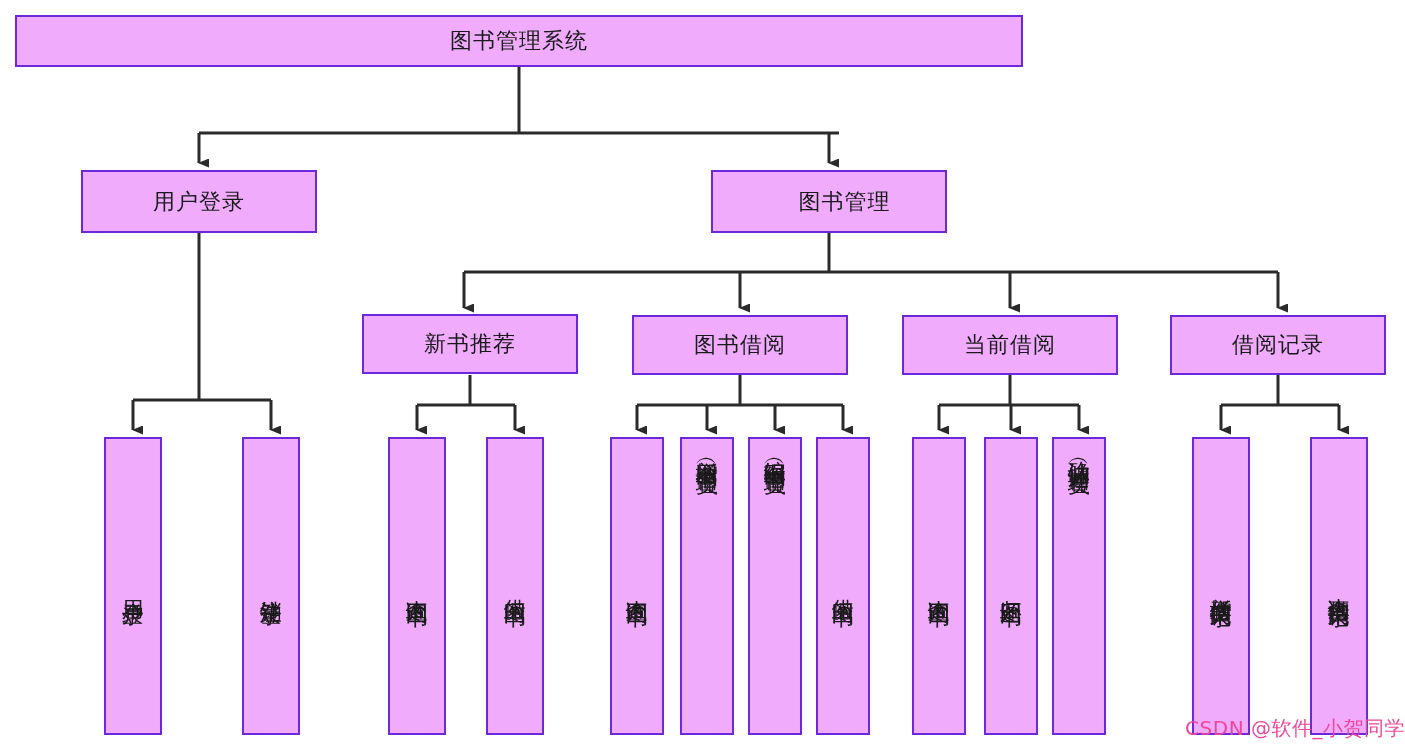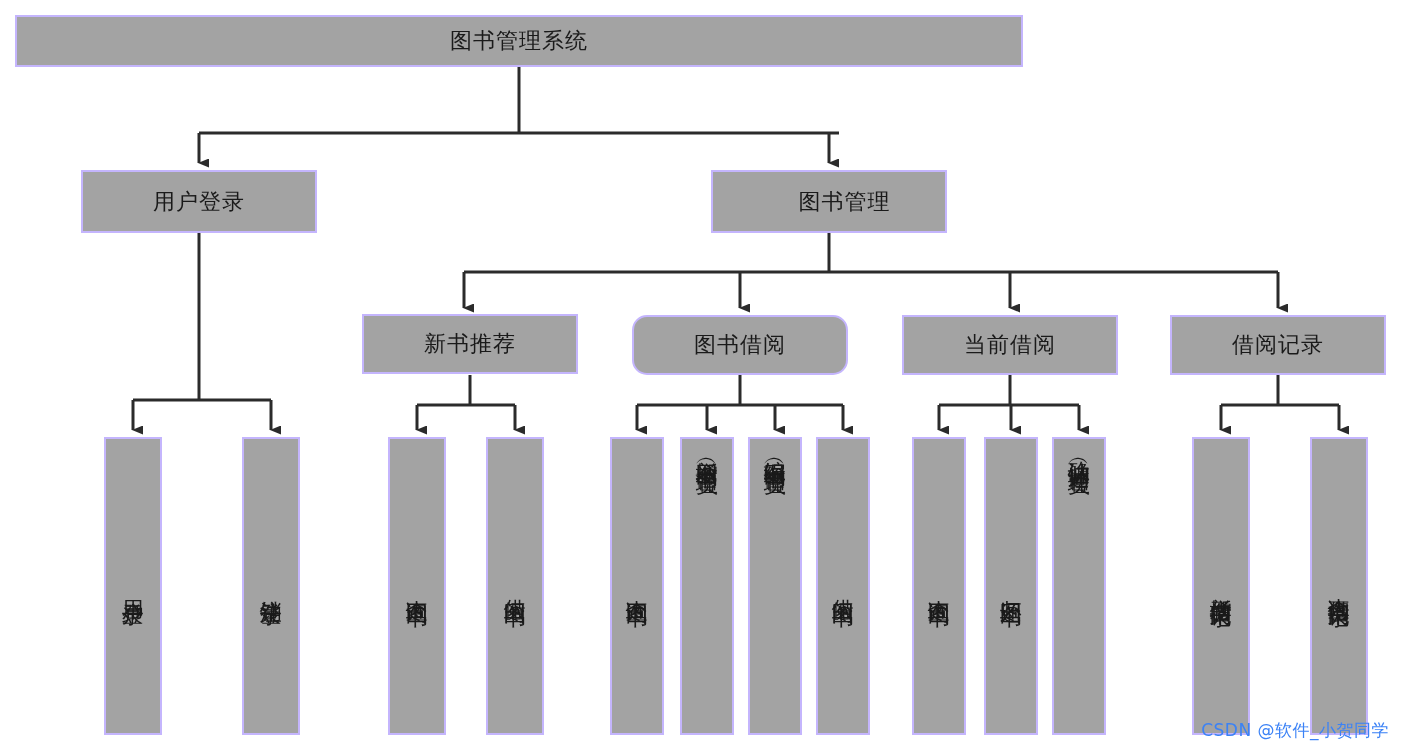--- a/index.html
+++ b/index.html
@@ -21,22 +21,22 @@
     position: absolute;
     left: 0;
     top: 0;
     width: 1405px;
     height: 747px;
     pointer-events: none;
   }
   .node {
     position: absolute;
     box-sizing: border-box;
-    border: 2px solid #c4b5fd;
-    background: #a3a3a3;
+    border: 2px solid #6d28d9;
+    background: #f0abfc;
     display: flex;
     align-items: center;
     justify-content: center;
     color: #1a1a1a;
   }
   .node.h {
     font-size: 22px;
     letter-spacing: 1px;
   }
   .node.v {
@@ -50,24 +50,24 @@
     line-height: 1.06;
     letter-spacing: 2px;
     white-space: nowrap;
   }
   .node.v.top .vtext {
     position: absolute;
     top: 4px;
   }
   .watermark {
     position: absolute;
-    right: 16px;
+    right: 0;
     bottom: 5px;
-    font-size: 17px;
-    color: #3b82f6;
+    font-size: 20px;
+    color: #ec4899;
     white-space: nowrap;
     letter-spacing: 0.5px;
   }
 </style>
 </head>
 <body>
 
 <div id="canvas">
 
   <svg class="wires" viewBox="0 0 1405 747" xmlns="http://www.w3.org/2000/svg">
@@ -127,21 +127,21 @@
   <div class="node h" style="left:81px; top:170px; width:236px; height:63px;">
     <span>用户登录</span>
   </div>
   <div class="node h" style="left:711px; top:170px; width:236px; height:63px;padding-left:31px;">
     <span>图书管理</span>
   </div>
 
   <div class="node h" style="left:362px; top:314px; width:216px; height:60px;">
     <span>新书推荐</span>
   </div>
-  <div class="node h" style="left:632px; top:315px; width:216px; height:60px;border-radius:15px;">
+  <div class="node h" style="left:632px; top:315px; width:216px; height:60px;">
     <span>图书借阅</span>
   </div>
   <div class="node h" style="left:902px; top:315px; width:216px; height:60px;">
     <span>当前借阅</span>
   </div>
   <div class="node h" style="left:1170px; top:315px; width:216px; height:60px;">
     <span>借阅记录</span>
   </div>
 
   <div class="node v" style="left:104px; top:437px; width:58px; height:298px;">

